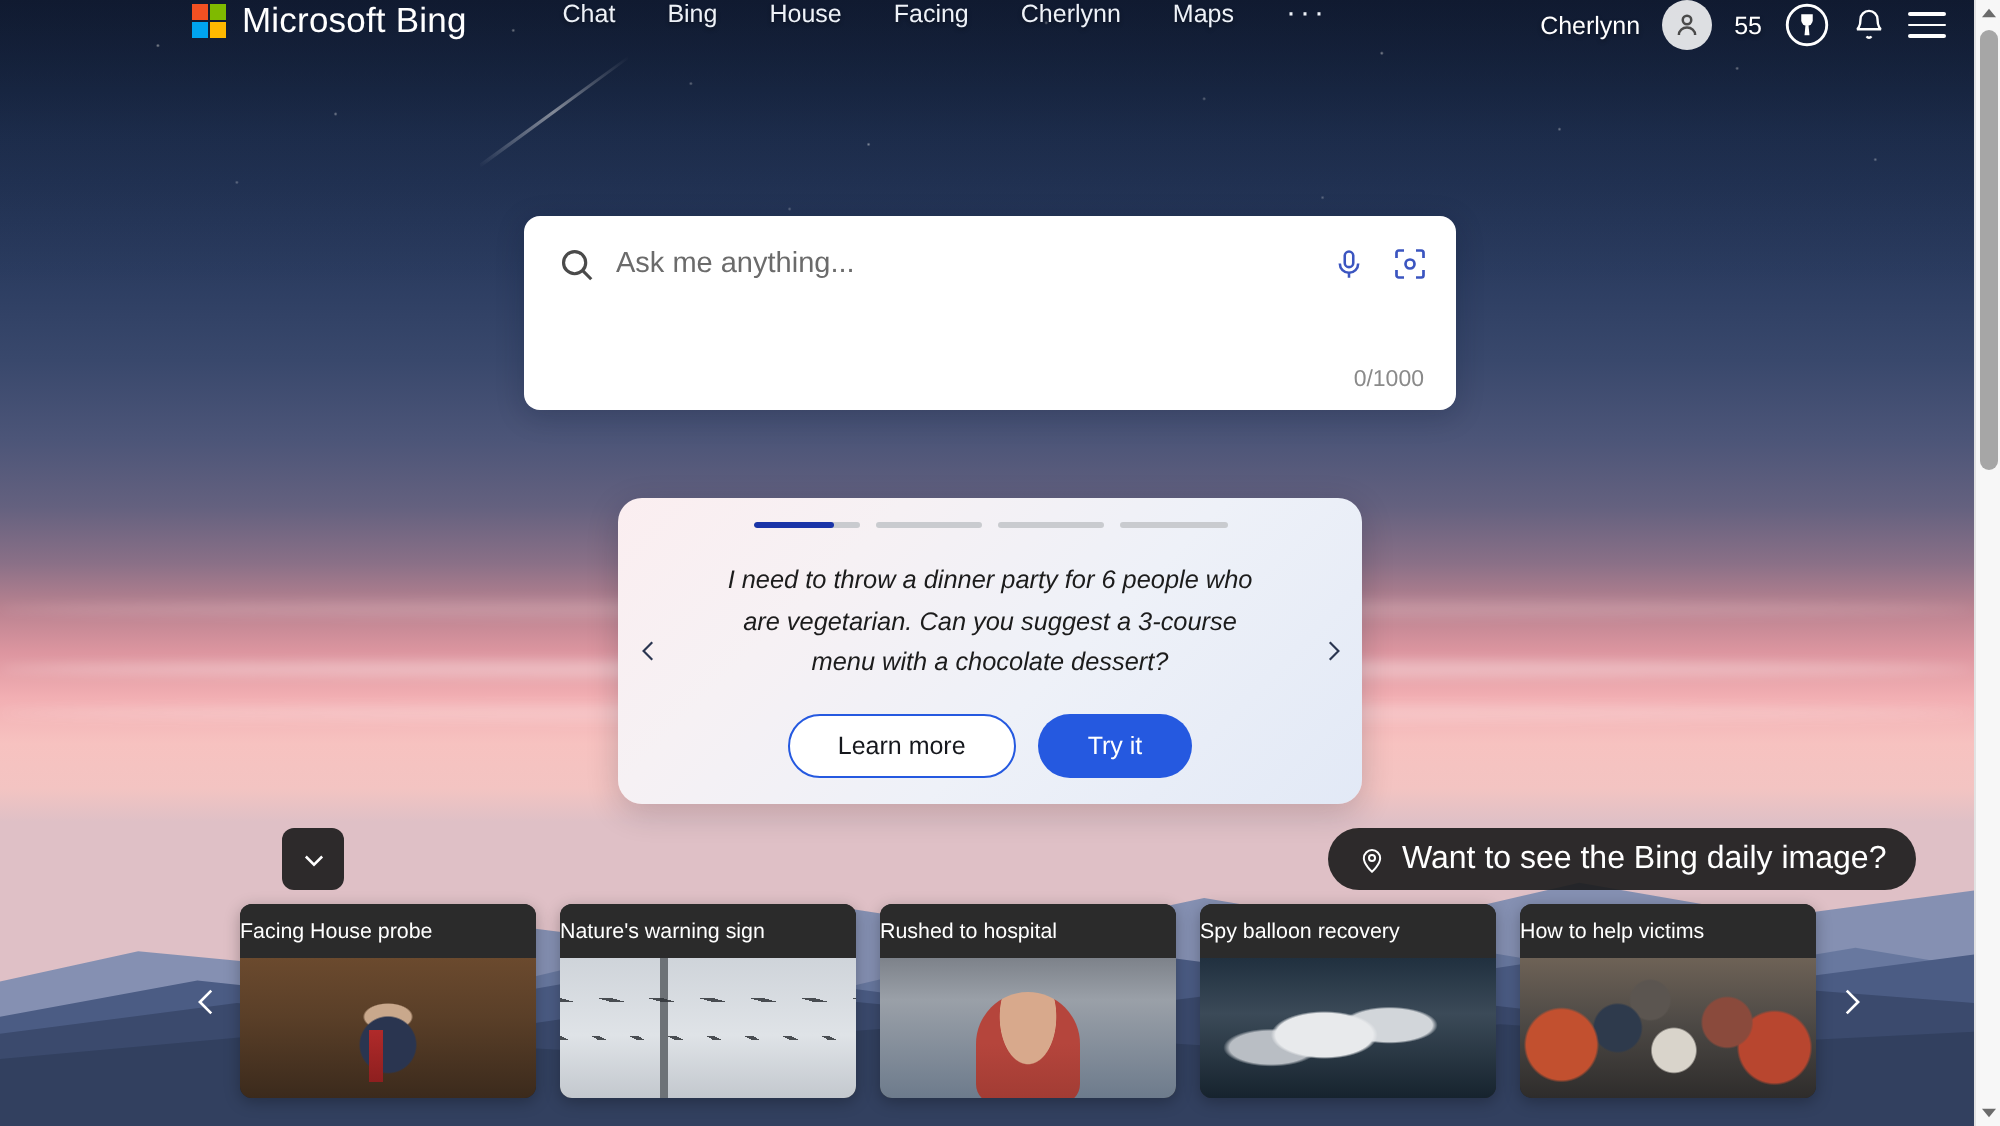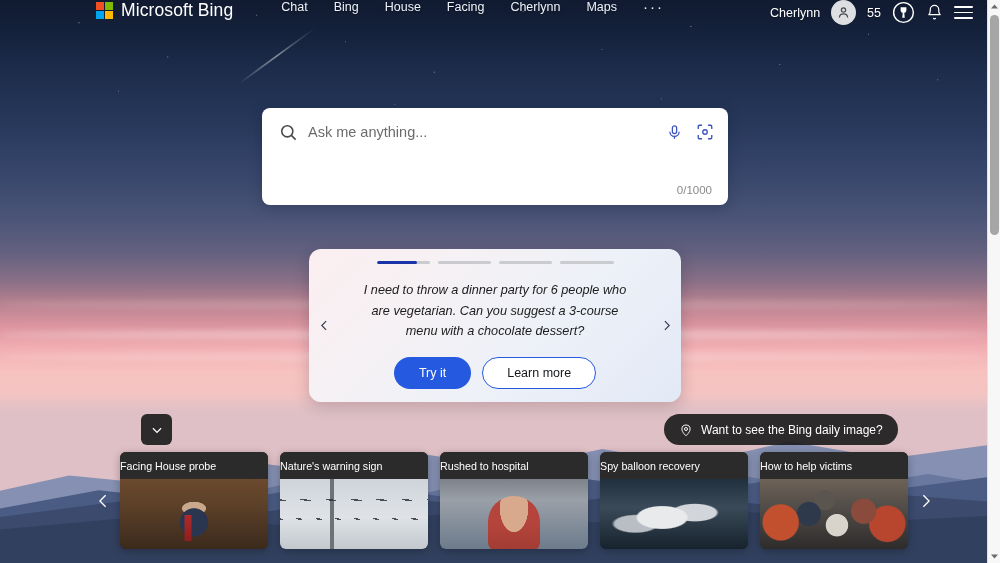--- a/index.html
+++ b/index.html
@@ -98,21 +98,21 @@
   .sug-btns { display: flex; gap: 11px; margin-top: 15px; }
   .btn { font-size: 12.5px; border-radius: 18px; padding: 8px 24px; cursor: pointer;
     font-family: "Liberation Sans", sans-serif; border: 1px solid transparent; }
   .btn-primary { background: #2559e0; color: #fff; }
   .btn-secondary { background: #fff; color: #16181d; border-color: #2559e0; }
 
   
   #daily-pill { position: absolute; left: 664px; top: 414px; height: 31px;
     display: flex; align-items: center; gap: 8px; padding: 0 15px;
     background: rgba(26,26,26,.90); border-radius: 16px; cursor: pointer; }
-  #daily-pill .lbl { color: #fff; font-size: 12px; white-space: nowrap; }
+  #daily-pill .lbl { color: #fff; font-size: 16px; white-space: nowrap; }
 
   
   #expand-btn { position: absolute; left: 141px; top: 414px; width: 31px; height: 31px;
     background: rgba(26,26,26,.90); border-radius: 6px; display: flex;
     align-items: center; justify-content: center; cursor: pointer; }
 
   
   #carousel { position: absolute; left: 86px; top: 450px; width: 856px; height: 101px;
     display: flex; align-items: center; }
   .car-arrow { width: 54px; height: 100%; display: flex; align-items: center;
@@ -275,22 +275,22 @@
     <div class="progress">
       <span class="seg">
           <i style="width:76%"></i>
         </span>
       <span class="seg"></span>
       <span class="seg"></span>
       <span class="seg"></span>
     </div>
     <div class="sug-text">I need to throw a dinner party for 6 people who are vegetarian. Can you suggest a 3-course menu with a chocolate dessert?</div>
     <div class="sug-btns">
+      <button class="btn btn-secondary">Learn more</button>
       <button class="btn btn-primary">Try it</button>
-      <button class="btn btn-secondary">Learn more</button>
     </div>
   </div>
 
   <div class="chev-side">
     <svg width="13" height="19" viewBox="0 0 24 24" fill="none" stroke="#2a3550" stroke-width="2">
         <path d="M9 4l8 8-8 8"></path>
       </svg>
   </div>
 </div>
 

